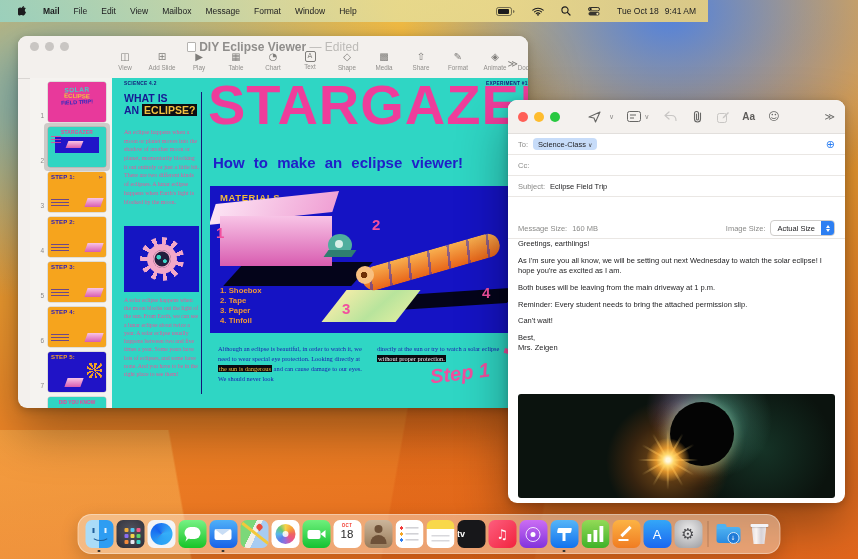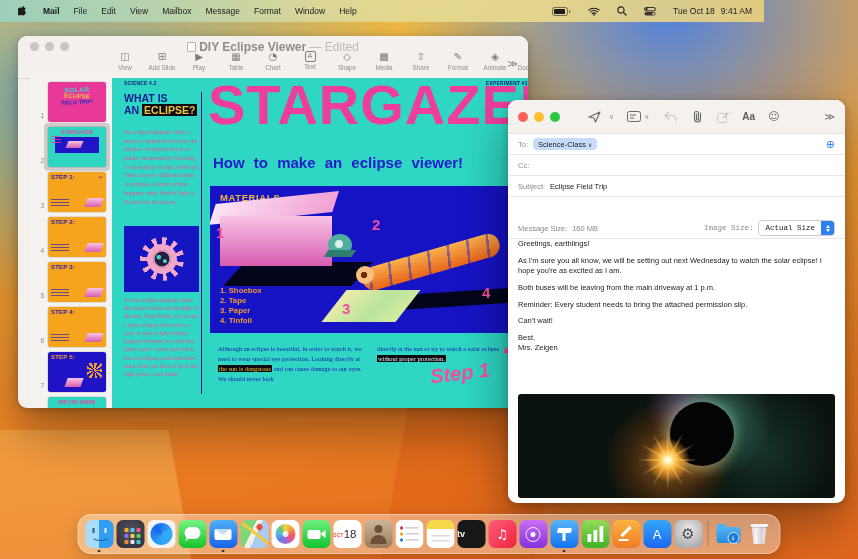--- a/index.html
+++ b/index.html
@@ -8,21 +8,21 @@
     background:
       radial-gradient(75% 65% at 8% 18%, rgba(110,190,215,.85) 0%, rgba(110,190,215,0) 55%),
       radial-gradient(60% 75% at 78% 2%, rgba(72,126,230,.95) 0%, rgba(72,126,230,0) 52%),
       radial-gradient(70% 55% at 55% 0%, rgba(245,198,74,.9) 0%, rgba(245,198,74,0) 60%),
       linear-gradient(172deg,#f3ab3a 18%,#f09b30 45%,#ec7f24 68%,#e2661d 100%);}
   .wedge{position:absolute;pointer-events:none;}
   #wedge1{left:240px;top:380px;width:420px;height:179px;background:linear-gradient(100deg,transparent 38%,rgba(220,92,18,.45) 38.5%,rgba(220,92,18,.45) 72%,transparent 72.5%);}
   #wedge2{left:0;top:430px;width:400px;height:129px;background:linear-gradient(80deg,rgba(255,205,110,.35) 0 45%,transparent 45.5%);}
 
   
-  #menubar{position:absolute;left:0;top:0;width:764px;height:22px;z-index:60;
+  #menubar{position:absolute;left:0;top:0;width:708px;height:22px;z-index:60;
     background:linear-gradient(90deg,rgba(150,214,200,.82),rgba(214,220,168,.82) 40%,rgba(240,222,140,.84) 70%,rgba(243,214,120,.84));
     display:flex;align-items:center;font-size:8.5px;color:#1c1c1e;}
   #menubar .apple{margin-left:18px;display:flex;}
   #menubar .appname{font-weight:bold;margin-left:14px;}
   #menubar .mitem{margin-left:14px;}
   #menubar .mright{margin-left:auto;display:flex;align-items:center;gap:17px;margin-right:12px;}
   #menubar svg{display:block;}
   .clock{display:flex;gap:6px;}
 
   
@@ -128,21 +128,21 @@
   .aa{font-size:10px;font-weight:bold;color:#5e5c5a;}
   .smiley{font-size:11px;color:#676765;font-family:"DejaVu Sans",sans-serif;}
   .more{font-size:10px;color:#676765;}
   .mrow{position:absolute;left:0;width:337px;height:21px;display:flex;align-items:center;padding:0 10px;box-sizing:border-box;border-bottom:1px solid #eae7e4;font-size:7.5px;color:#1c1c1e;}
   .flabel{color:#8a8a88;}
   #row-to{top:34px;} #row-cc{top:55px;} #row-sub{top:76px;} #row-from{top:97px;} #row-size{top:118px;}
   .token{margin-left:5px;background:#c7dcf9;border-radius:4px;padding:1.5px 5px;display:flex;align-items:center;gap:2px;}
   .token .tchev{font-size:6px;color:#3a3a3c;}
   .addbtn{margin-left:auto;color:#2d7ff2;font-size:11px;font-family:"DejaVu Sans",sans-serif;line-height:1;}
   .fval{margin-left:5px;}
-  #row-size .grp2{margin-left:auto;display:flex;align-items:center;font-family:Liberation Mono, monospace;}
+  #row-size .grp2{margin-left:auto;display:flex;align-items:center;}
   .popup{margin-left:5px;display:flex;align-items:center;border:1px solid #cfcdcb;border-radius:4px;background:#fff;height:14px;overflow:hidden;}
   .popup .ptxt{padding:0 6px;font-size:7.5px;}
   .popup .pstep{width:13px;height:14px;background:#2d7ff2;display:flex;flex-direction:column;align-items:center;justify-content:center;gap:1px;}
   .popup .pstep b{width:0;height:0;border-left:2.5px solid transparent;border-right:2.5px solid transparent;}
   .popup .pstep .up{border-bottom:3px solid #fff;}
   .popup .pstep .dn{border-top:3px solid #fff;}
   #mbody{position:absolute;left:10px;top:139px;width:310px;font-size:7.5px;line-height:1.32;color:#1d1d1f;}
   #mbody p{margin:0 0 7px 0;}
   #mbody .sig{margin-bottom:0;}
   #eclipse{position:absolute;left:10px;top:294px;width:317px;height:104px;border-radius:3px;overflow:hidden;background:#0b130e;}
@@ -185,21 +185,21 @@
   .di-maps{background:linear-gradient(115deg,#7cd879 0 40%,#f2efe8 40% 55%,#a8ccf2 55% 100%);}
   .di-maps::before{content:'';position:absolute;left:-2px;top:12px;width:34px;height:3px;background:#f2c83c;transform:rotate(38deg);}
   .di-maps::after{content:'';position:absolute;left:16px;top:4px;width:6px;height:6px;border-radius:50% 50% 50% 0;background:#e84c3c;transform:rotate(-45deg);}
   .di-photos{background:#fff;}
   .di-photos::before{content:'';position:absolute;left:4px;top:4px;width:20px;height:20px;border-radius:50%;
     background:conic-gradient(#f7d348,#f5a33b,#ef6461,#e9538c,#9a6bd8,#5a7fe8,#58b7e8,#66c777,#f7d348);}
   .di-photos::after{content:'';position:absolute;left:11px;top:11px;width:6px;height:6px;border-radius:50%;background:rgba(255,255,255,.85);}
   .di-facetime{background:linear-gradient(#6ef07c,#14c232);}
   .di-facetime::before{content:'';position:absolute;left:5px;top:9.5px;width:13px;height:9px;border-radius:2px;background:#fff;}
   .di-facetime::after{content:'';position:absolute;left:18px;top:10px;width:0;height:0;border-top:4px solid transparent;border-bottom:4px solid transparent;border-right:5px solid #fff;}
-  .di-calendar{background:#fff;display:flex;flex-direction:row;align-items:center;}
+  .di-calendar{background:#fff;display:flex;flex-direction:column;align-items:center;}
   .di-calendar .cmon{font-size:4.5px;font-weight:700;color:#f23b30;margin-top:3px;letter-spacing:.4px;}
   .di-calendar .cday{font-size:11.5px;font-weight:300;color:#2a2a2a;line-height:1.1;}
   .di-contacts{background:linear-gradient(#cbb59a,#9a7d5c);}
   .di-contacts::before{content:'';position:absolute;left:10px;top:5px;width:8px;height:8px;border-radius:50%;background:#6e5138;}
   .di-contacts::after{content:'';position:absolute;left:6px;top:15px;width:16px;height:9px;border-radius:8px 8px 0 0;background:#6e5138;}
   .di-reminders{background:
       radial-gradient(circle 1.6px at 6px 8px,#f23b3b 98%,transparent),
       radial-gradient(circle 1.6px at 6px 14px,#f5a623 98%,transparent),
       radial-gradient(circle 1.6px at 6px 20px,#2d7ff2 98%,transparent),
       linear-gradient(#d2d2d6,#d2d2d6) 10px 7.2px/13px 1.6px no-repeat,

